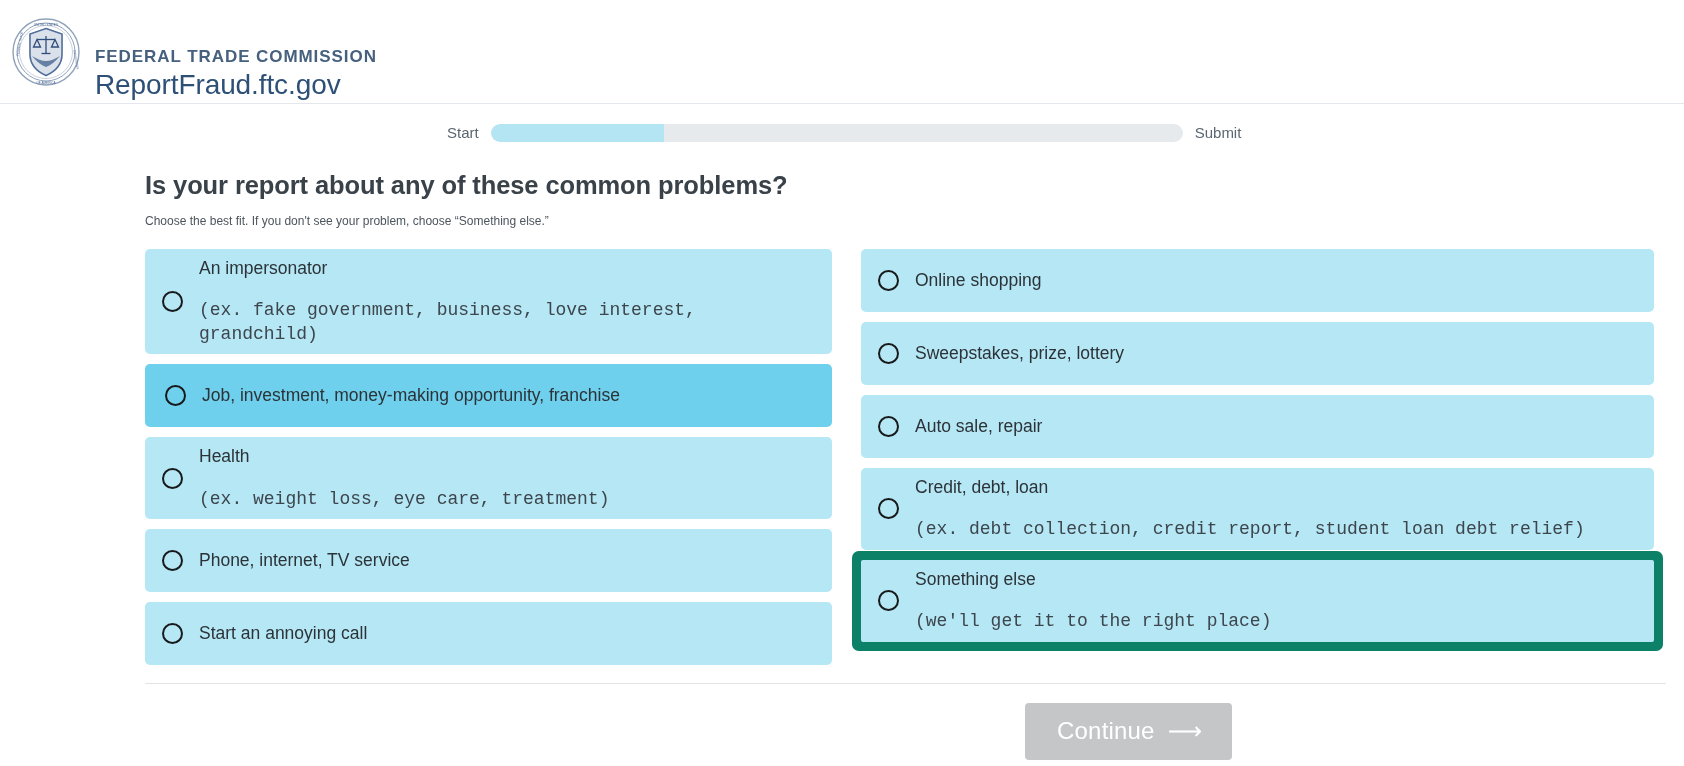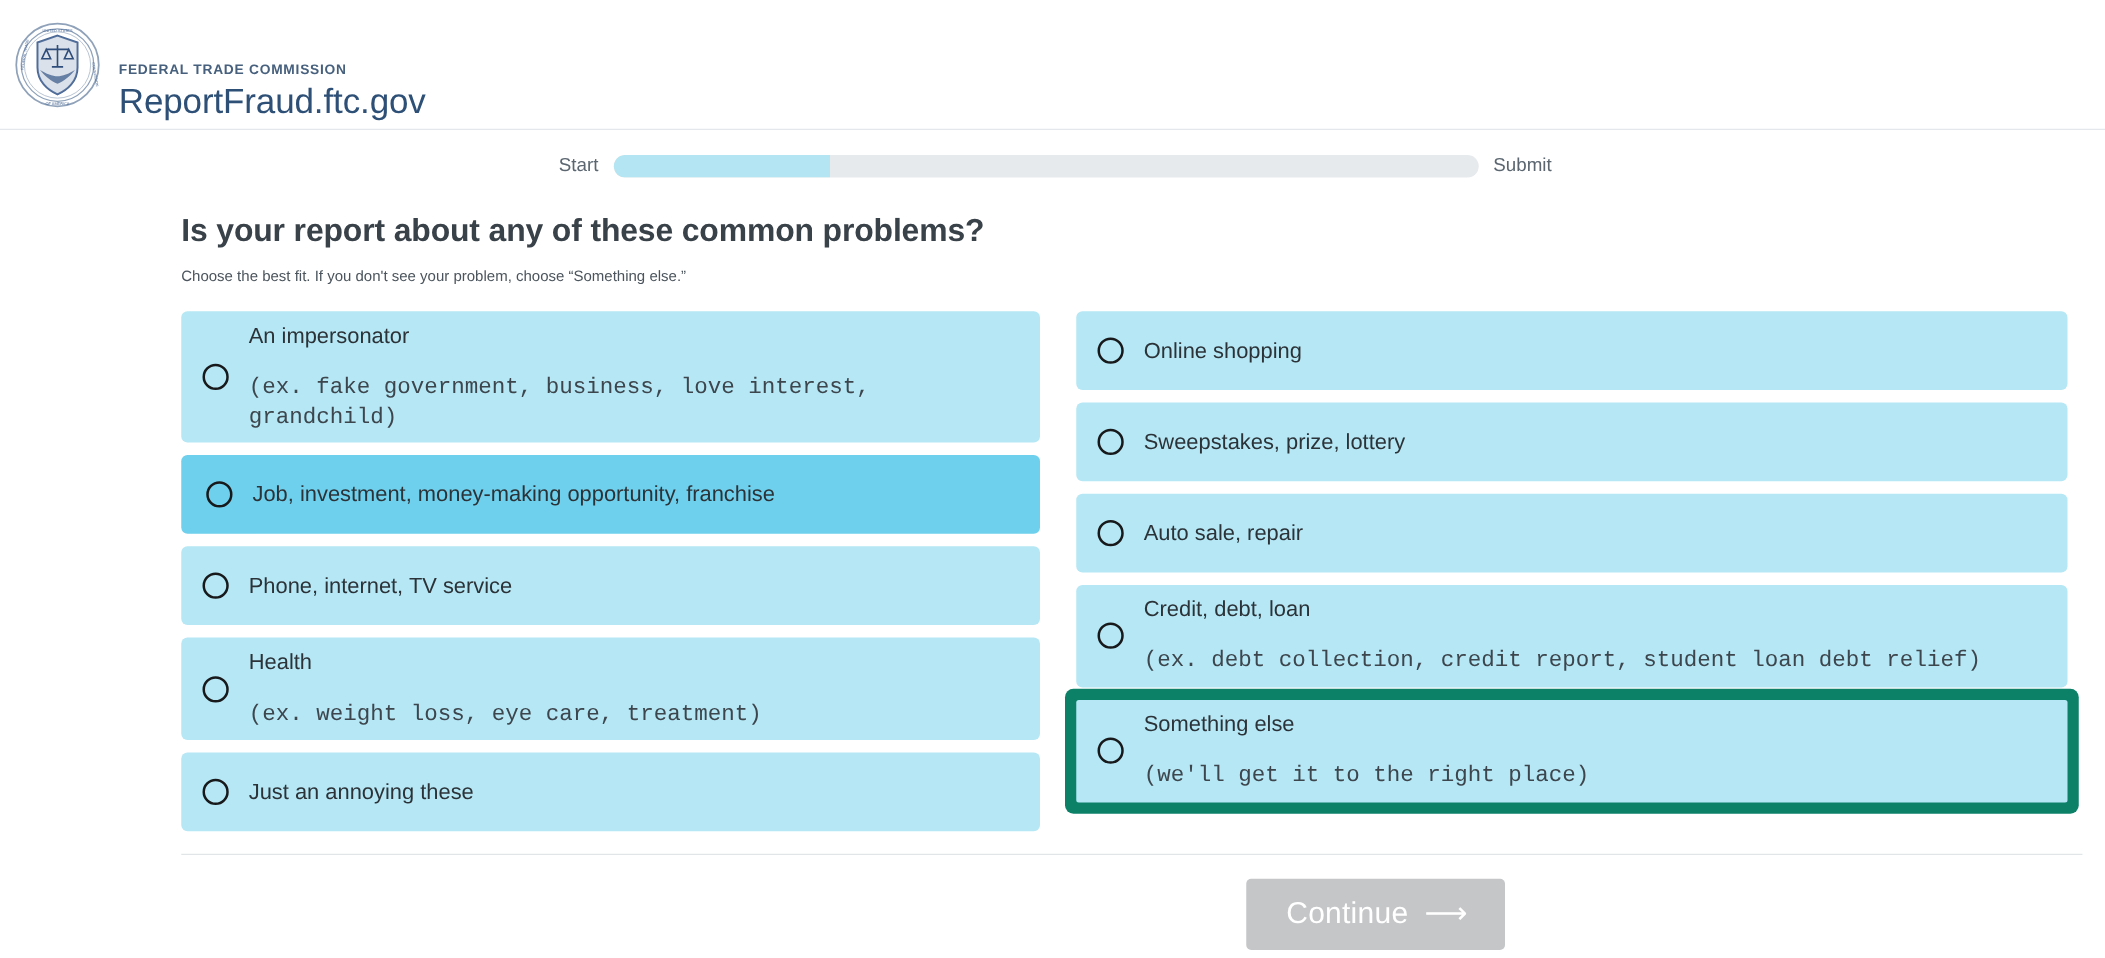--- a/index.html
+++ b/index.html
@@ -20,21 +20,21 @@
     padding-left: 10px;
     background: #fff;
   }
   .seal {
     width: 72px; height: 72px;
     flex: 0 0 72px;
     margin-right: 13px;
   }
   .brand-lines { display: flex; flex-direction: column; justify-content: center; }
   .brand-eyebrow {
-    font-size: 11px;
+    font-size: 17px;
     letter-spacing: .055em;
     color: #46607d;
     font-weight: 600;
     line-height: 1.25;
     margin-bottom: 2px;
     margin-top: 44px;
   }
   .brand-title {
     font-size: 28px;
     color: #2e5077;
@@ -150,20 +150,21 @@
     border: none;
     border-radius: 4px;
     font-size: 24px;
     font-family: "Liberation Sans", sans-serif;
     padding: 14px 30px 15px 32px;
     display: inline-flex;
     align-items: center;
     gap: 13px;
     cursor: default;
     letter-spacing: .2px;
+    margin-left: 28px;
   }
   .arrow-glyph { font-size: 24px; line-height: 1; display: inline-block; }
 </style>
 </head>
 <body>
 
 <header class="site-header">
   <span class="seal">
     <svg width="72" height="72" viewBox="0 0 72 72" aria-hidden="true">
       <circle cx="36" cy="36" r="33" fill="#ffffff" stroke="#8fa2ba" stroke-width="1.4"></circle>
@@ -216,34 +217,34 @@
         </div>
         <div class="option hovered">
           <span class="radio"></span>
           <span class="option-text">
             <span class="option-label">Job, investment, money-making opportunity, franchise</span>
           </span>
         </div>
         <div class="option">
           <span class="radio"></span>
           <span class="option-text">
-            <span class="option-label">Phone, internet, TV service</span>
-          </span>
-        </div>
-        <div class="option">
-          <span class="radio"></span>
-          <span class="option-text">
             <span class="option-label">Health</span>
             <span class="option-hint">(ex. weight loss, eye care, treatment)</span>
           </span>
         </div>
         <div class="option">
           <span class="radio"></span>
           <span class="option-text">
-            <span class="option-label">Just an annoying these</span>
+            <span class="option-label">Phone, internet, TV service</span>
+          </span>
+        </div>
+        <div class="option">
+          <span class="radio"></span>
+          <span class="option-text">
+            <span class="option-label">Start an annoying call</span>
           </span>
         </div>
       </div>
     <div class="col" id="col-right">
         <div class="option">
           <span class="radio"></span>
           <span class="option-text">
             <span class="option-label">Online shopping</span>
           </span>
         </div>

